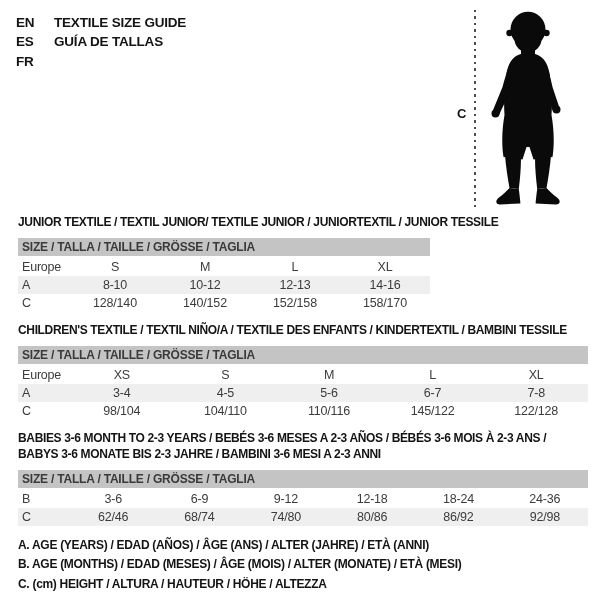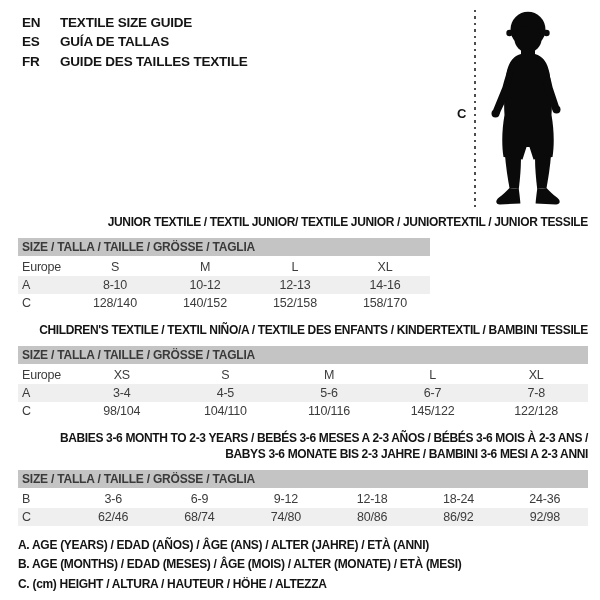--- a/index.html
+++ b/index.html
@@ -9,38 +9,38 @@
     --title-black:#141414;
     --silhouette-black:#0a0a0a;
     --dotted-line:#4d4d4d;
   }
   html,body{margin:0;padding:0;background:#fff;}
   .page{
     position:relative;width:600px;height:600px;background:#ffffff;overflow:hidden;
     font-family:"Liberation Sans","DejaVu Sans",sans-serif;color:var(--text-dark);
   }
   
-  .lang-block{position:absolute;left:22px;top:13px;}
+  .lang-block{position:absolute;left:16px;top:13px;}
   .lang-row{display:flex;line-height:19.4px;font-size:13.5px;font-weight:700;color:var(--title-black);letter-spacing:-0.2px;}
   .lang-code{width:38px;flex:0 0 38px;}
   .lang-title{white-space:nowrap;}
   
   .figure{position:absolute;left:440px;top:0;width:160px;height:215px;}
   .dotted-line{
     position:absolute;left:34px;top:10px;width:2px;height:200px;
     background:repeating-linear-gradient(to bottom,var(--dotted-line) 0 2.2px,transparent 2.2px 6.5px);
   }
   .c-label{position:absolute;left:17px;top:106px;font-size:13px;font-weight:700;color:var(--title-black);}
   .baby-svg{position:absolute;left:42px;top:8px;width:92px;height:200px;}
   
   .sections{position:absolute;left:18px;top:206px;width:570px;}
   .size-section{margin:0;}
   .section-title{padding-top:8px;font-size:12px;line-height:16px;font-weight:700;color:var(--title-black);letter-spacing:-0.35px;}
   .size-section + .size-section .section-title{padding-top:10px;}
-  .title-line{white-space:nowrap;text-align:right;}
+  .title-line{white-space:nowrap;}
   .size-table{border-collapse:collapse;table-layout:fixed;width:100%;margin-top:8px;font-size:12.5px;color:var(--text-dark);letter-spacing:-0.2px;}
   .size-section:first-child .size-table{width:412px;}
   .size-table th.table-header{
     background:var(--header-bar);height:16px;text-align:left;font-size:12px;font-weight:700;
     color:#3a3a3a;padding:1px 0 1px 4px;border-bottom:2px solid #fff;letter-spacing:-0.2px;white-space:nowrap;
   }
   .size-table td{height:18px;padding:0;text-align:center;vertical-align:middle;line-height:18px;white-space:nowrap;}
   .size-table td.row-label{text-align:left;padding-left:4px;}
   .size-table tr.shaded{background:var(--row-shade);}
   
@@ -56,21 +56,20 @@
       <div class="lang-row">
         <span class="lang-code">EN</span>
         <span class="lang-title">TEXTILE SIZE GUIDE</span>
       </div>
       <div class="lang-row">
         <span class="lang-code">ES</span>
         <span class="lang-title">GUÍA DE TALLAS</span>
       </div>
       <div class="lang-row">
         <span class="lang-code">FR</span>
-        <span class="lang-title">GUIDE DES TAILLES TEXTILE</span>
       </div>
     </div>
 
   <div class="figure">
     <div class="dotted-line"></div>
     <div class="c-label">C</div>
     <svg class="baby-svg" viewBox="0 0 92 200" aria-hidden="true">
       <g fill="#0a0a0a">
         <ellipse cx="46" cy="21.5" rx="17.5" ry="17.8"></ellipse>
         <circle cx="27.5" cy="25" r="3.2"></circle>

